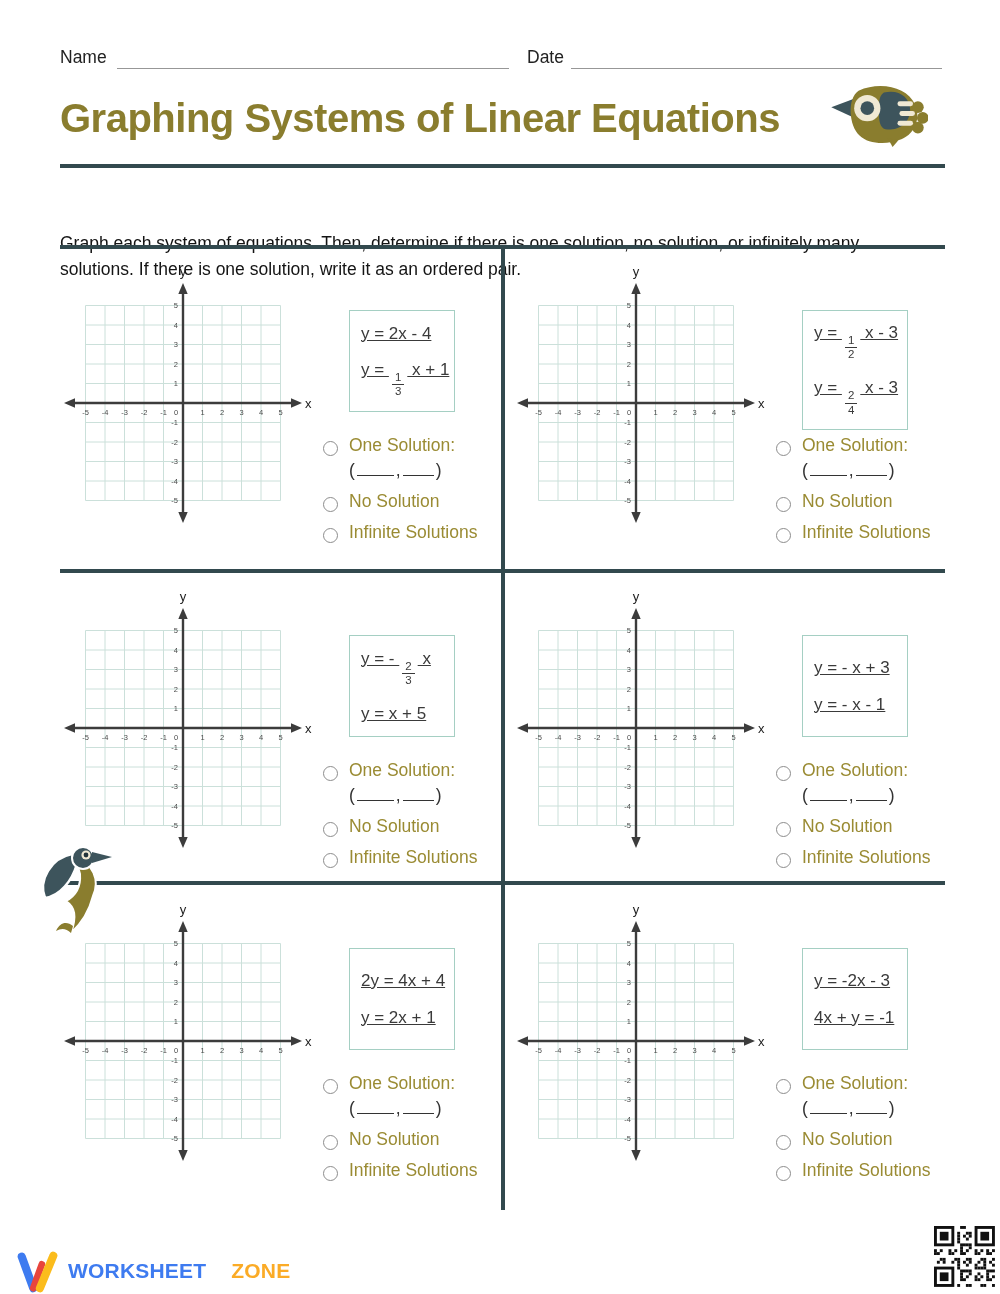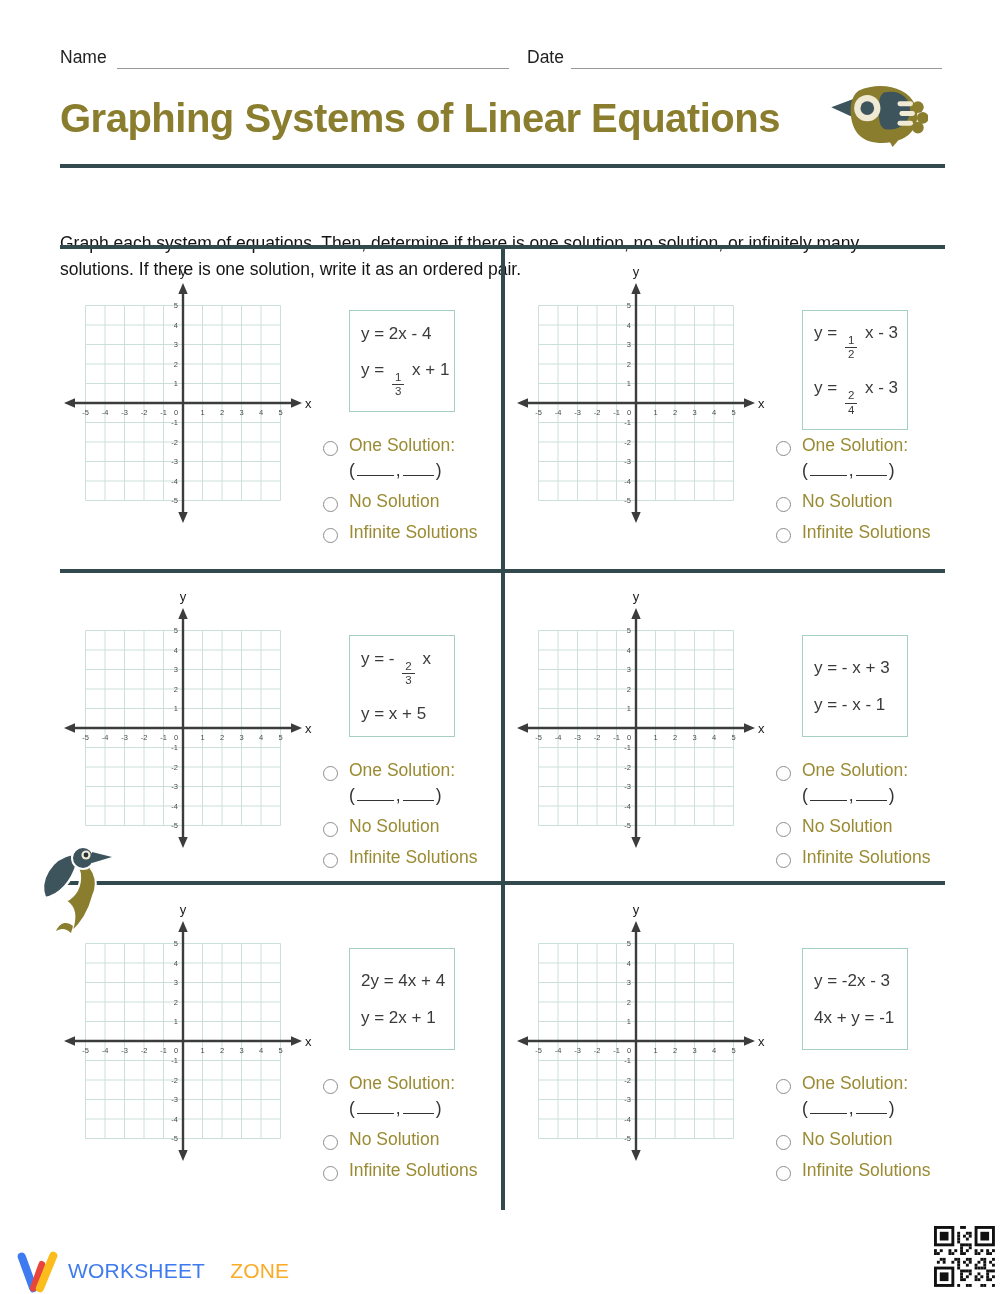--- a/index.html
+++ b/index.html
@@ -17,39 +17,39 @@
   .rule{position:absolute;background:var(--divider-teal,#32494e);}
   .instructions{position:absolute;left:60px;top:182px;width:850px;font-size:17.5px;
                 line-height:1.5;color:#141414;margin-top:48px;}
 
   
   .cell{position:absolute;width:441px;height:314px;}
   .grid-svg{position:absolute;left:-4px;top:14px;width:260px;height:262px;}
   .eqbox{position:absolute;left:289px;top:60px;width:106px;min-height:102px;box-sizing:border-box;
          border:1.5px solid var(--box-border,#a5cfc3);background:#fff;
          display:flex;flex-direction:column;justify-content:center;gap:17px;
-         padding:12px 6px 12px 11px;font-size:17px;color:#3a3a3a;}
+         padding:12px 6px 12px 11px;font-size:17px;color:#3a3a3a;text-decoration:underline;}
   .eq{white-space:nowrap;line-height:1.15;}
   .frac{display:inline-flex;flex-direction:column;align-items:center;vertical-align:-6px;
         font-size:11.5px;line-height:1.15;margin:0 3px;}
   .frac .fnum{padding:0 3px;}
   .frac .fden{border-top:1.3px solid #3a3a3a;padding:0 3px;}
 
   .opts{position:absolute;left:263px;top:184px;width:185px;}
   .optrow{display:flex;align-items:flex-end;gap:11px;height:22px;}
   .radio{width:13px;height:13px;border:1.6px solid #8d8d8d;border-radius:50%;
          background:#fff;flex:0 0 auto;cursor:pointer;}
   .olabel{font-size:17.5px;color:var(--option-gold,#9a8b33);white-space:nowrap;}
   .pair{margin:4px 0 10px 26px;height:20px;font-size:17.5px;color:#333;}
   .blank{display:inline-block;height:13px;border-bottom:1.6px solid #333;margin:0 2px;}
   .blank.b1{width:37px;} .blank.b2{width:31px;}
 
   
   .brand{position:absolute;left:16px;top:1248px;display:flex;align-items:center;gap:8px;}
-  .brand-word{font-size:21px;font-weight:normal;letter-spacing:0.2px;}
+  .brand-word{font-size:21px;font-weight:bold;letter-spacing:0.2px;}
   .brand-blue{color:var(--brand-blue,#3e7bf0);}
   .brand-orange{color:var(--brand-orange,#fbab26);margin-left:17px;}
   .scan{position:absolute;left:590px;top:1262px;width:335px;text-align:right;
         font-size:22px;color:#161616;}
   .qr{position:absolute;left:934px;top:1226px;width:61px;height:61px;}
   .bird-left{position:absolute;left:36px;top:844px;width:78px;height:94px;z-index:5;}
   .bird-top{position:absolute;left:828px;top:78px;width:100px;height:72px;}
 </style>
 </head>
 <body>

